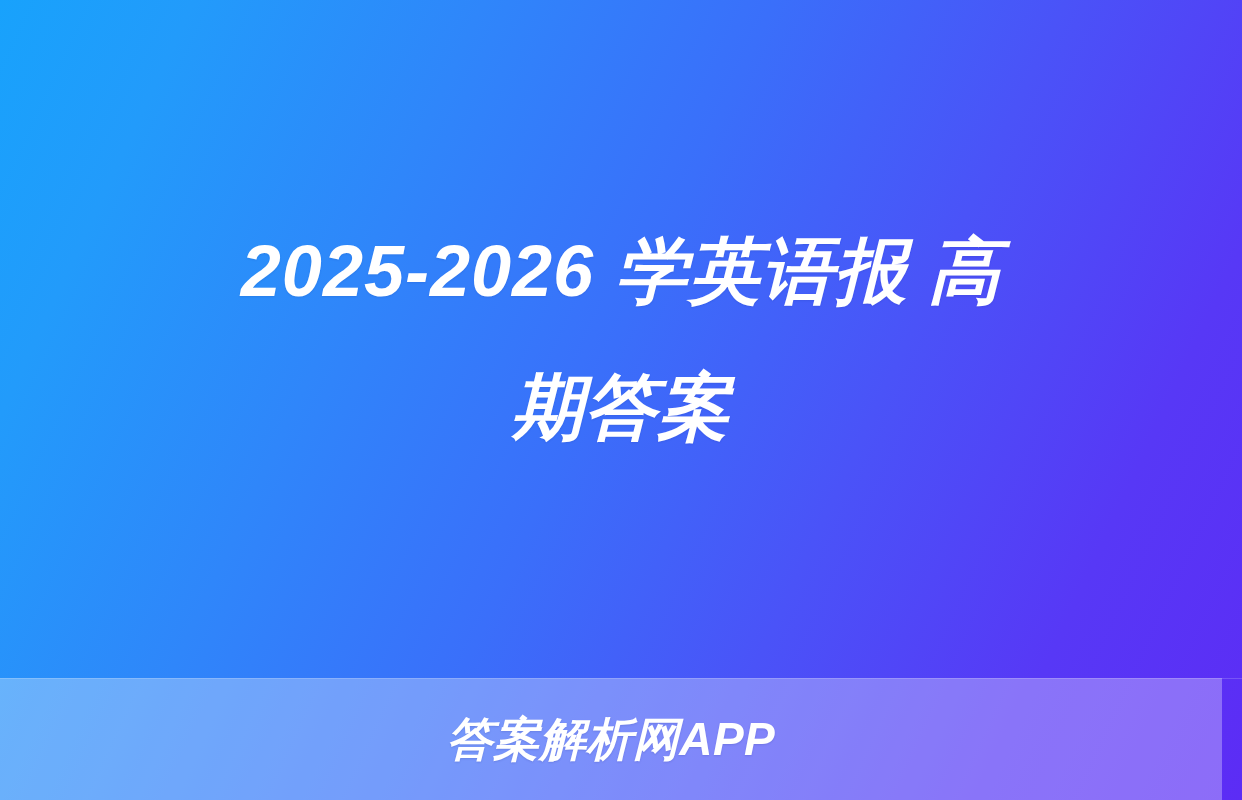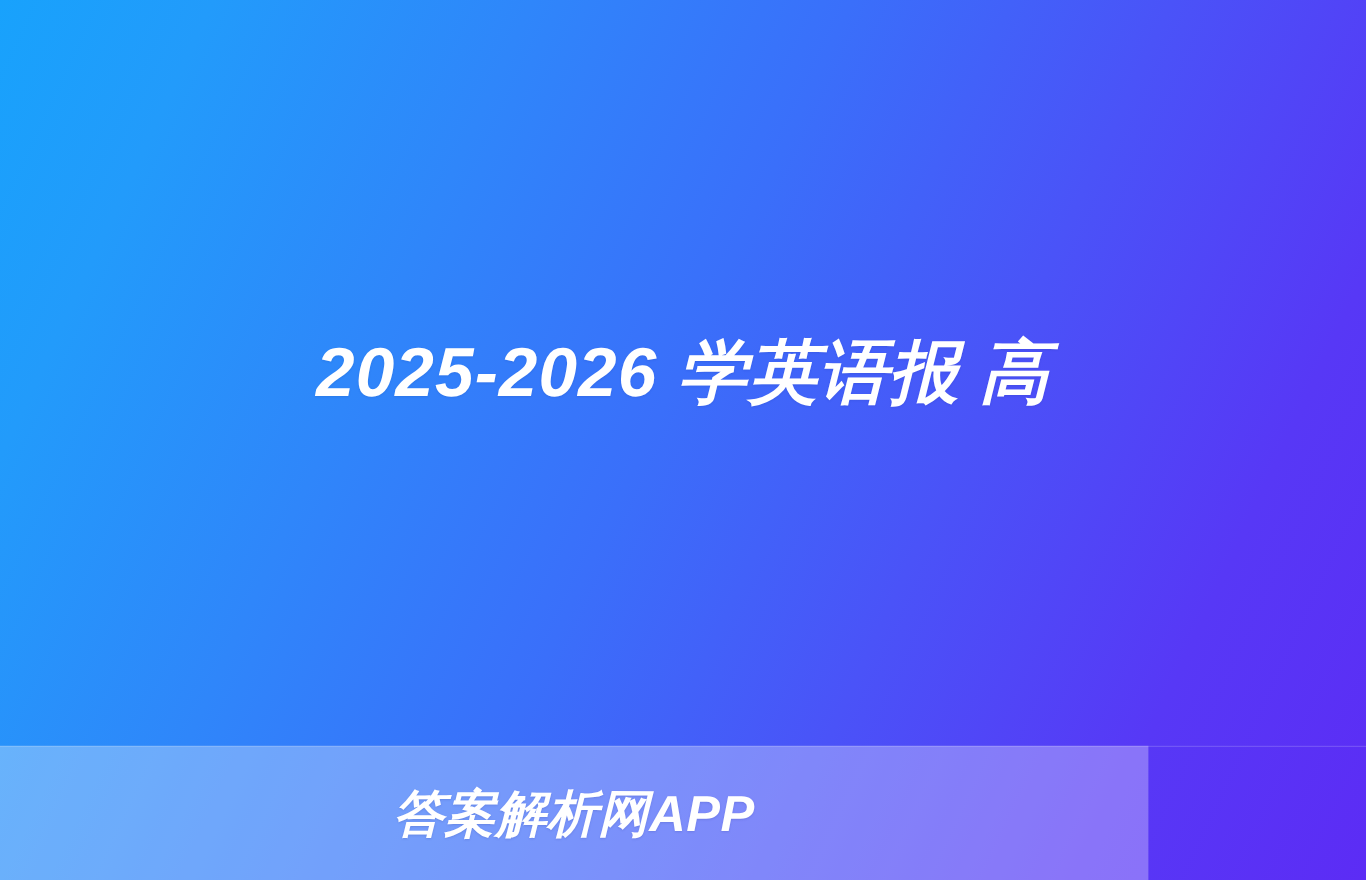--- a/index.html
+++ b/index.html
@@ -39,35 +39,35 @@
     justify-content: center;
     box-sizing: border-box;
     padding: 0 28px;
   }
 
   .title-line {
     display: block;
     width: 100%;
     text-align: center;
     color: #ffffff;
-    font-size: 63px;
+    font-size: 72px;
     line-height: 136px;
     font-weight: 700;
     font-style: italic;
     letter-spacing: 1px;
     white-space: nowrap;
     text-shadow: 0 1px 2px rgba(20, 40, 120, 0.12);
   }
 
   
   .footer-band {
     position: absolute;
     left: 0;
     top: 678px;
-    width: 1044px;
+    width: 1222px;
     height: 122px;
     background: rgba(255, 255, 255, 0.30);
     display: flex;
     align-items: center;
     justify-content: center;
   }
 
   .footer-text {
     color: #ffffff;
     font-size: 46px;
@@ -88,20 +88,21 @@
     background: rgba(255, 255, 255, 0.18);
   }
 </style>
 </head>
 <body>
 
 <div class="banner">
 
   <div class="title-region">
     <span class="title-line">2025-2026 学英语报 高</span>
+    <span class="title-line">期答案</span>
   </div>
 
   <div class="divider"></div>
 
   <div class="footer-band">
     <span class="footer-text">答案解析网APP</span>
   </div>
 
 </div>
 

